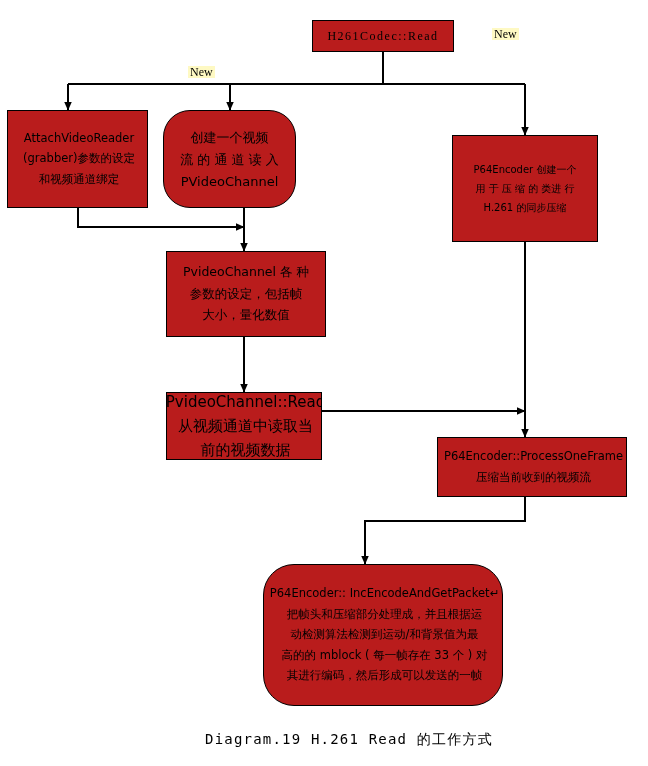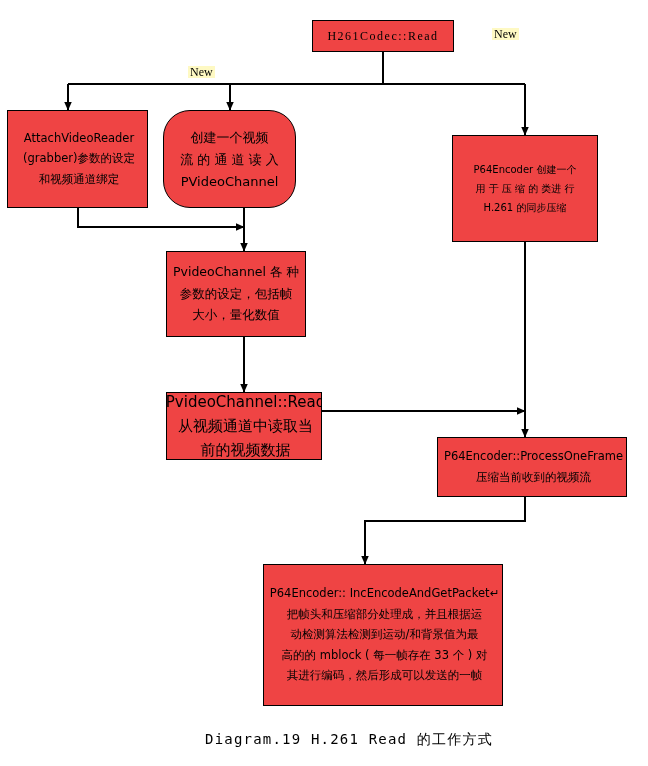--- a/index.html
+++ b/index.html
@@ -23,21 +23,21 @@
     left: 0;
     top: 0;
     width: 648px;
     height: 766px;
     pointer-events: none;
   }
   .node {
     position: absolute;
     box-sizing: border-box;
     border: 1px solid #000000;
-    background: #ef4444;
+    background: #b91c1c;
     display: flex;
     flex-direction: column;
     justify-content: center;
     overflow: hidden;
   }
   .node .line {
     display: block;
     white-space: pre;
     line-height: 1.0;
   }
@@ -129,38 +129,38 @@
     <span class="line">流 的 通 道 读 入</span>
     <span class="line">PVideoChannel</span>
   </div>
 
   <div class="node cjk t-center pad-c row-gap" style="left:452px; top:135px; width:146px; height:107px; font-size:10px;">
     <span class="line">P64Encoder 创建一个</span>
     <span class="line">用 于 压 缩 的 类进 行</span>
     <span class="line">H.261 的同步压缩</span>
   </div>
 
-  <div class="node cjk t-center pad-c row-gap" style="left:166px; top:251px; width:140px; height:86px; font-size:12.5px;">
+  <div class="node cjk t-center pad-c row-gap" style="left:166px; top:251px; width:160px; height:86px; font-size:12.5px;">
     <span class="line">PvideoChannel 各 种</span>
     <span class="line">参数的设定，包括帧</span>
     <span class="line">大小，量化数值</span>
   </div>
 
   <div class="node cjk t-left pad-l row-gap" style="left:166px; top:392px; width:156px; height:68px; font-size:15px;">
     <span class="line">PvideoChannel::Read</span>
     <span class="line">从视频通道中读取当</span>
     <span class="line">前的视频数据</span>
   </div>
 
   <div class="node cjk t-left pad-l row-gap" style="left:437px; top:437px; width:190px; height:60px; font-size:11.5px;">
     <span class="line">P64Encoder::ProcessOneFrame</span>
     <span class="line">压缩当前收到的视频流</span>
   </div>
 
-  <div class="node cjk t-left pad-l row-gap" style="left:263px; top:564px; width:240px; height:142px; font-size:11.5px;">
+  <div class="node cjk t-left pad-l row-gap" style="left:263px; top:564px; width:240px; height:142px; font-size:11.5px;border-radius:31px;">
     <span class="line">P64Encoder:: IncEncodeAndGetPacket↵</span>
     <span class="line">把帧头和压缩部分处理成，并且根据运</span>
     <span class="line">动检测算法检测到运动/和背景值为最</span>
     <span class="line">高的的 mblock ( 每一帧存在 33 个 ) 对</span>
     <span class="line">其进行编码，然后形成可以发送的一帧</span>
   </div>
 
   <div class="caption" style="left:205px; top:731px;">Diagram.19 H.261 Read 的工作方式</div>
 
 </div>

